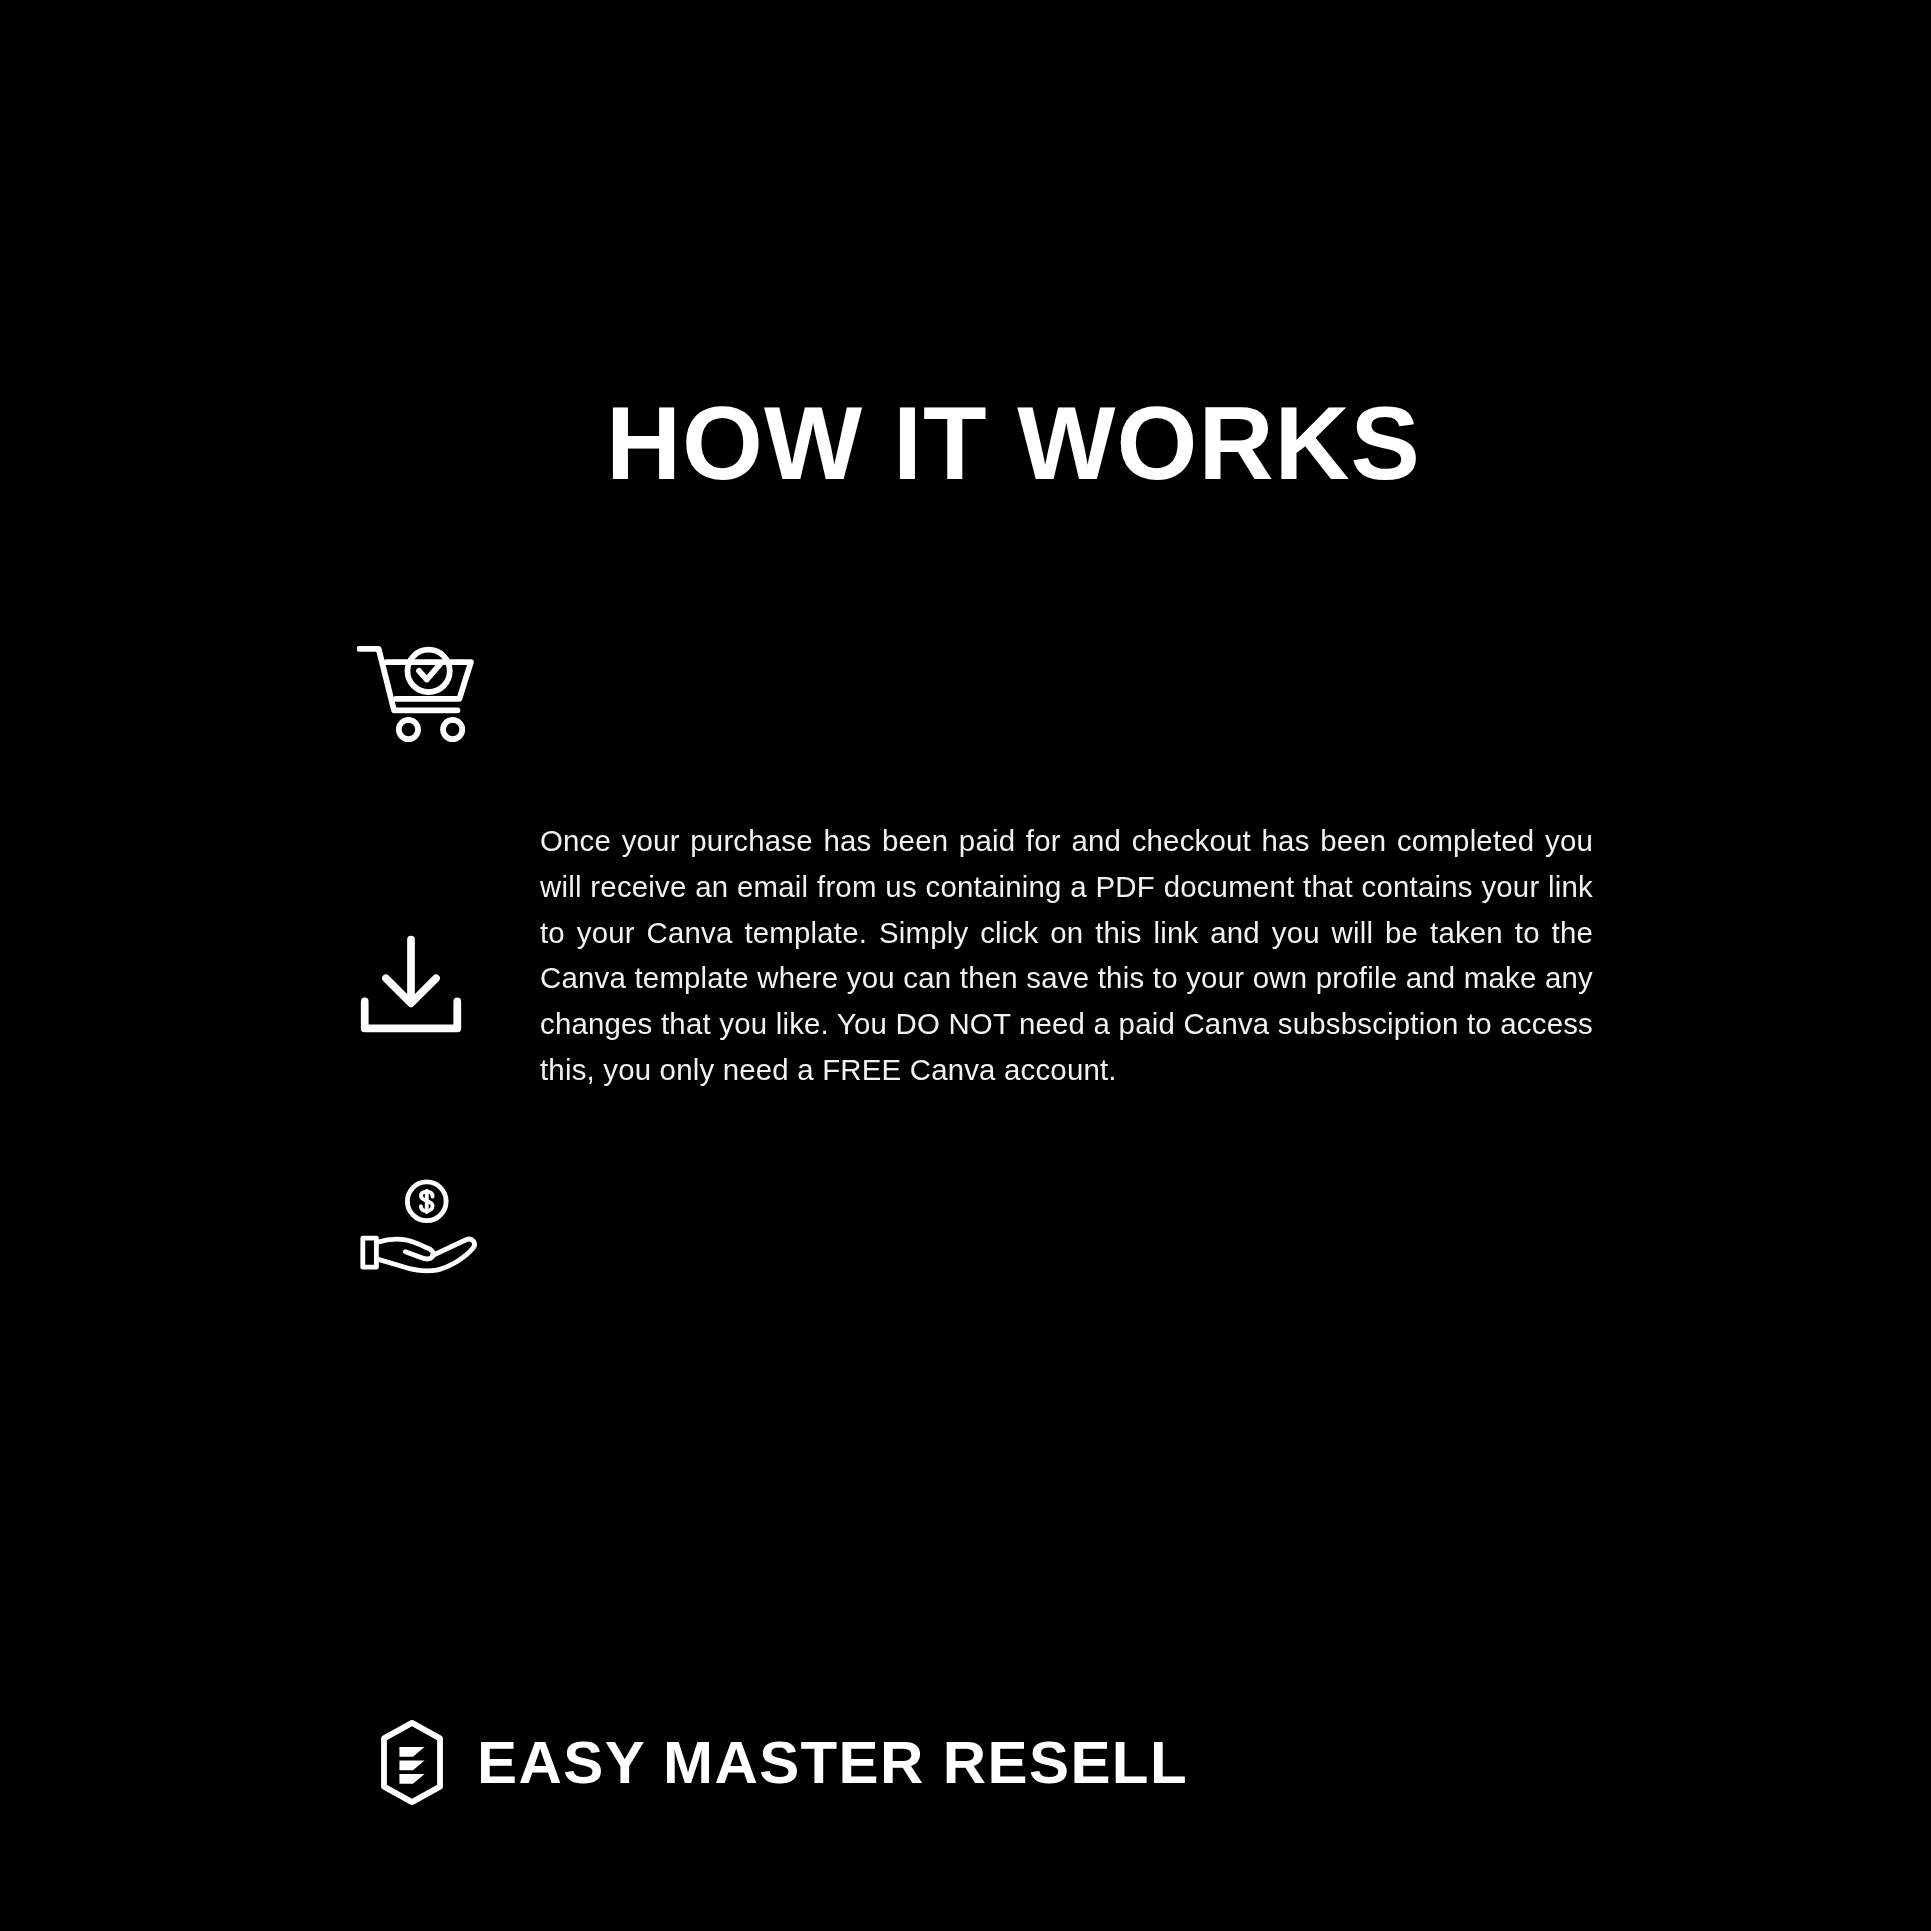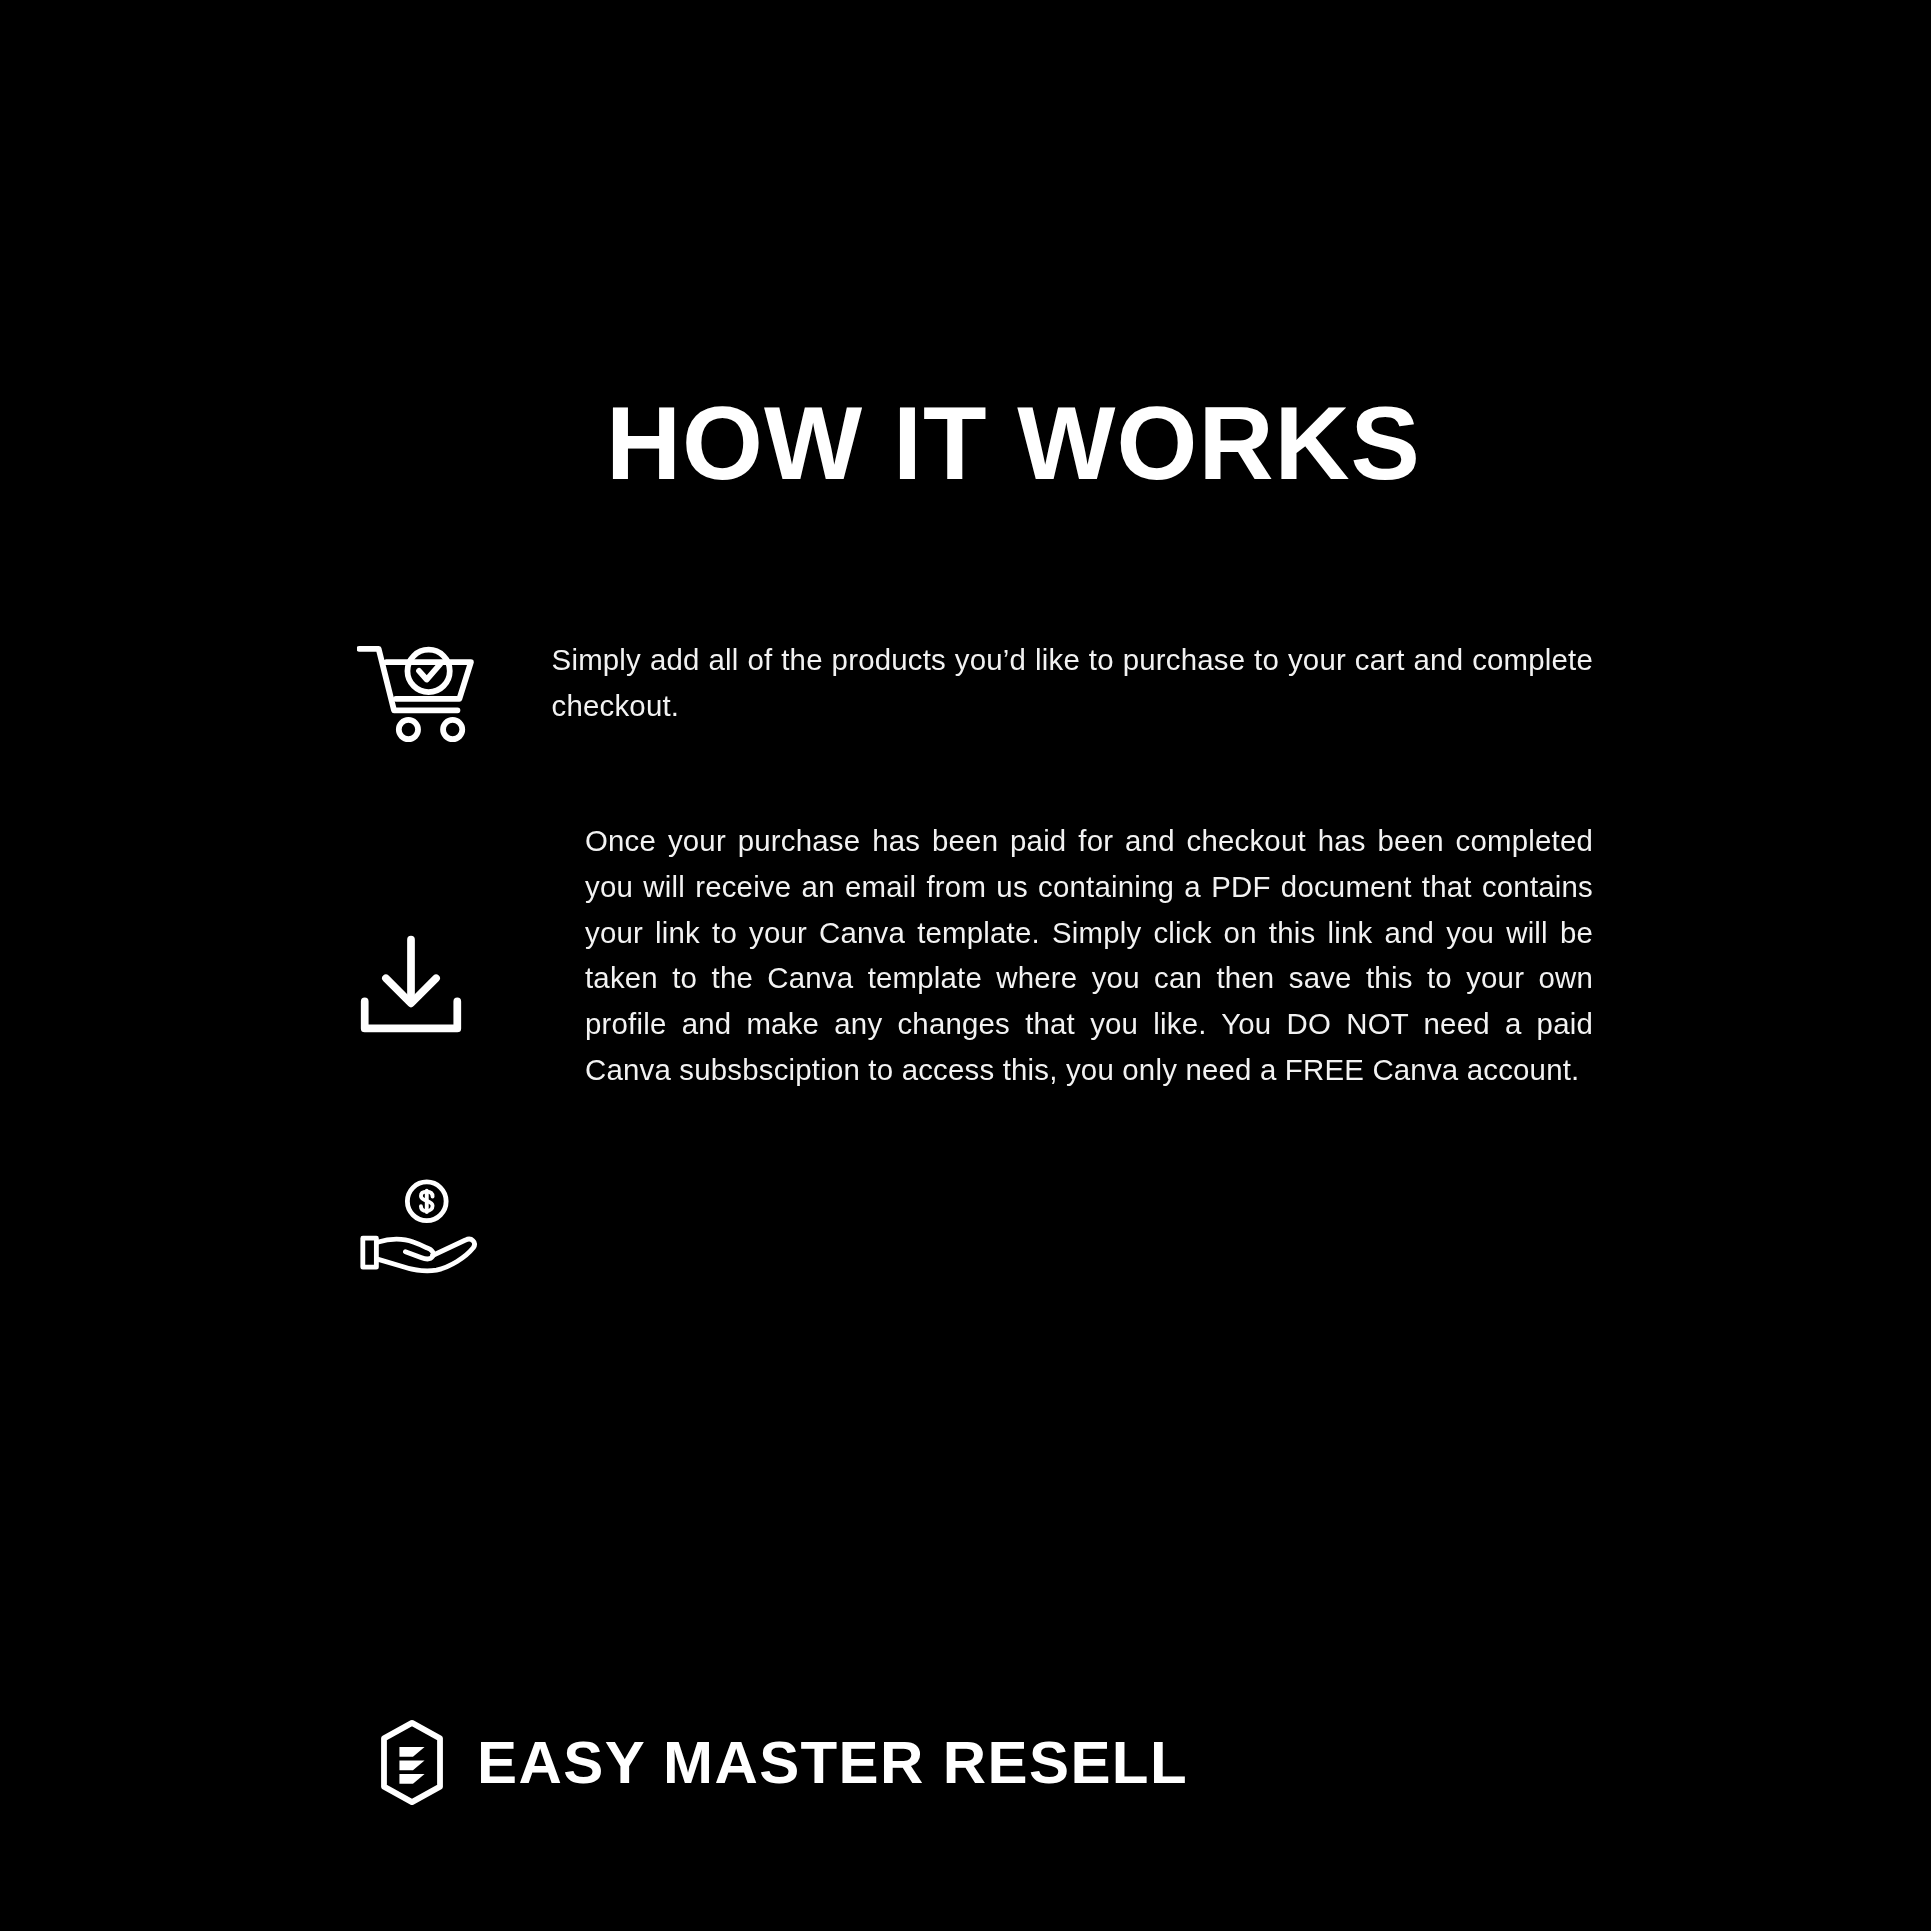--- a/index.html
+++ b/index.html
@@ -66,21 +66,21 @@
     text-align: justify;
     text-justify: inter-word;
     font-weight: 400;
     letter-spacing: 0.2px;
   }
 
   
   .step-1 { margin-top: 0px; margin-bottom: 75px; }
   .step-1 .step-icon { padding-top: 5.8px; }
   .step-1 .step-text { padding-left: 11.6px; }
-  .step-2 { margin-bottom: 70px; gap: 45px; }
+  .step-2 { margin-bottom: 70px; }
   .step-2 .step-icon { align-items: center; padding-top: 114px; }
   .step-3 .step-icon { padding-top: 15.4px; }
 
   .icon-svg { display: block; }
 
   
   .brand {
     position: absolute;
     bottom: 126px;
     left: 8px;
@@ -116,21 +116,20 @@
       <div class="step-icon">
         <svg class="icon-svg" width="124" height="100" viewBox="0 0 128 104" fill="none" xmlns="http://www.w3.org/2000/svg">
           <path d="M2 6 H22 L38 70 H104" stroke="#ffffff" stroke-width="6" stroke-linecap="round" stroke-linejoin="round"></path>
           <path d="M30 20 H118 L106 58 H40" stroke="#ffffff" stroke-width="6" stroke-linecap="round" stroke-linejoin="round"></path>
           <circle cx="53" cy="90" r="10" stroke="#ffffff" stroke-width="6"></circle>
           <circle cx="99" cy="90" r="10" stroke="#ffffff" stroke-width="6"></circle>
           <circle cx="74" cy="29" r="22" stroke="#ffffff" stroke-width="6"></circle>
           <path d="M64 29 L72 38 L86 22" stroke="#ffffff" stroke-width="6" stroke-linecap="round" stroke-linejoin="round"></path>
         </svg>
       </div>
-      <div class="step-text">Simply add all of the products you’d like to purchase to your cart and complete checkout.</div>
     </div>
 
     <div class="step step-2">
       <div class="step-icon">
         <svg class="icon-svg" width="108" height="108" viewBox="0 0 112 112" fill="none" xmlns="http://www.w3.org/2000/svg">
           <path d="M56 8 V72" stroke="#ffffff" stroke-width="8" stroke-linecap="round"></path>
           <path d="M30 48 L56 74 L82 48" stroke="#ffffff" stroke-width="8" stroke-linecap="round" stroke-linejoin="round"></path>
           <path d="M8 72 V100 H104 V72" stroke="#ffffff" stroke-width="8" stroke-linecap="round" stroke-linejoin="round"></path>
         </svg>
       </div>

